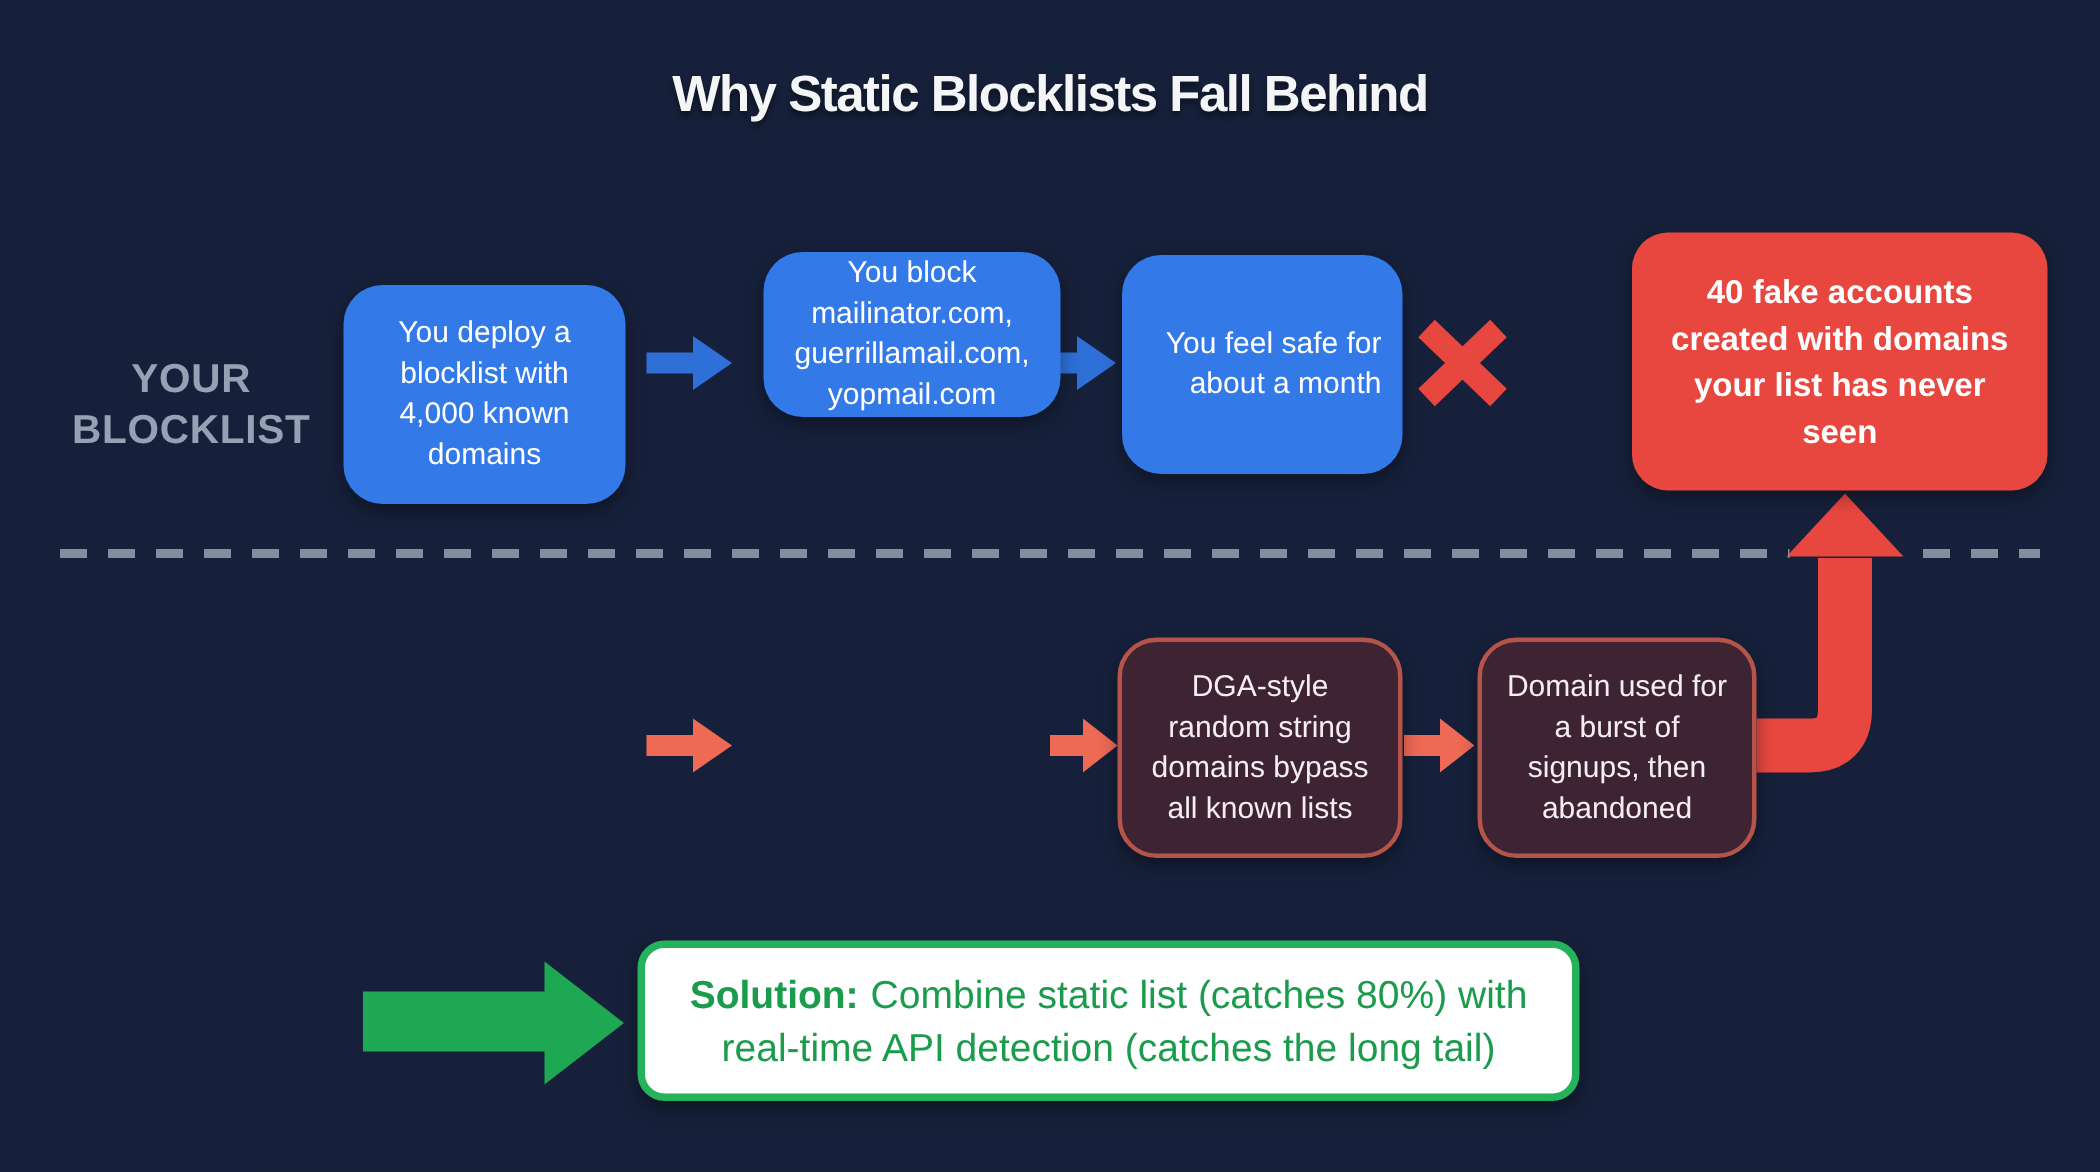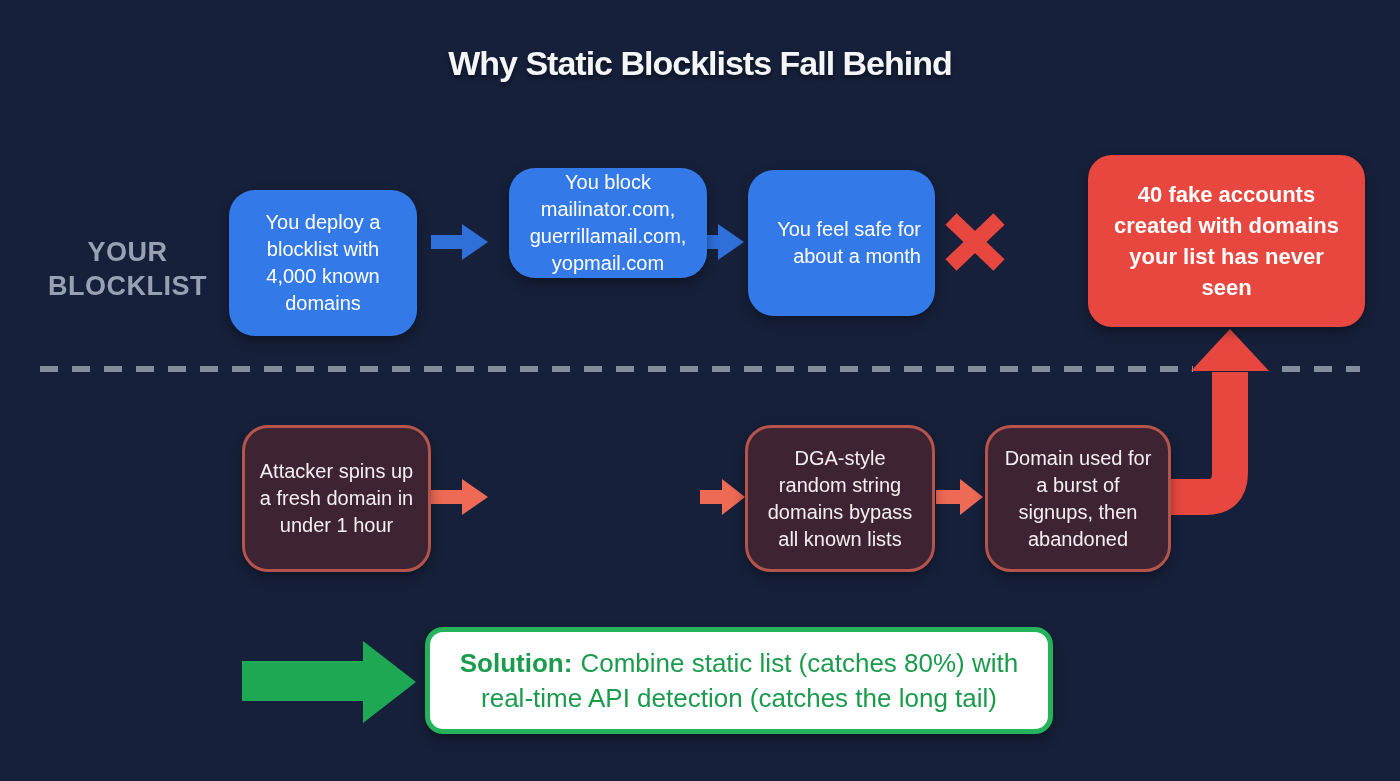--- a/index.html
+++ b/index.html
@@ -115,23 +115,20 @@
     <span>You feel safe for about a month</span>
   </div>
 
   <div class="box redbox">
     <span>40 fake accounts created with domains your list has never seen</span>
   </div>
 
   <div class="dash dash1"></div>
   <div class="dash dash2"></div>
 
-  <div class="box abox a1">
-    <span>Attacker spins up a fresh domain in under 1 hour</span>
-  </div>
   <div class="box abox a3">
     <span>DGA-style random string domains bypass all known lists</span>
   </div>
   <div class="box abox a4">
     <span>Domain used for a burst of signups, then abandoned</span>
   </div>
 
   <div class="box solution">
     <div class="inner"><span class="solution-label">Solution:</span><span>Combine static list (catches 80%) with real-time API detection (catches the long tail)</span></div>
   </div>

